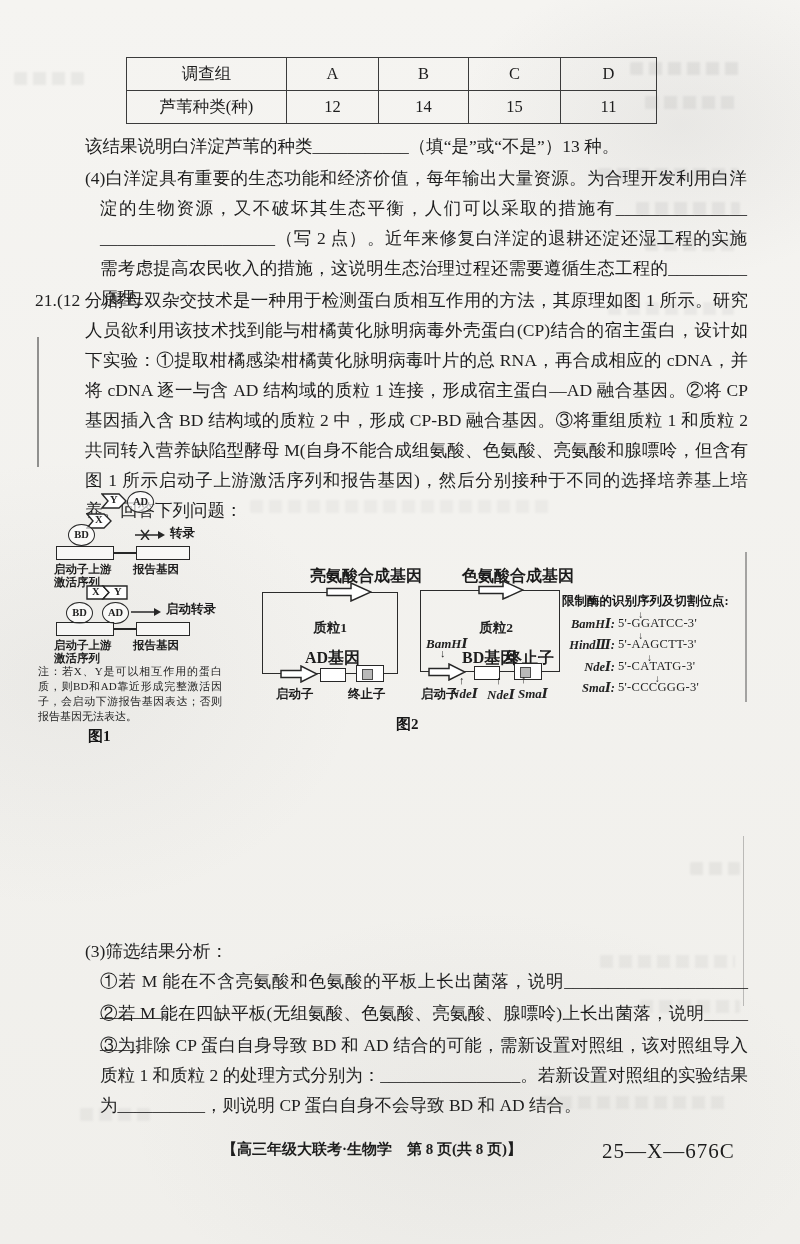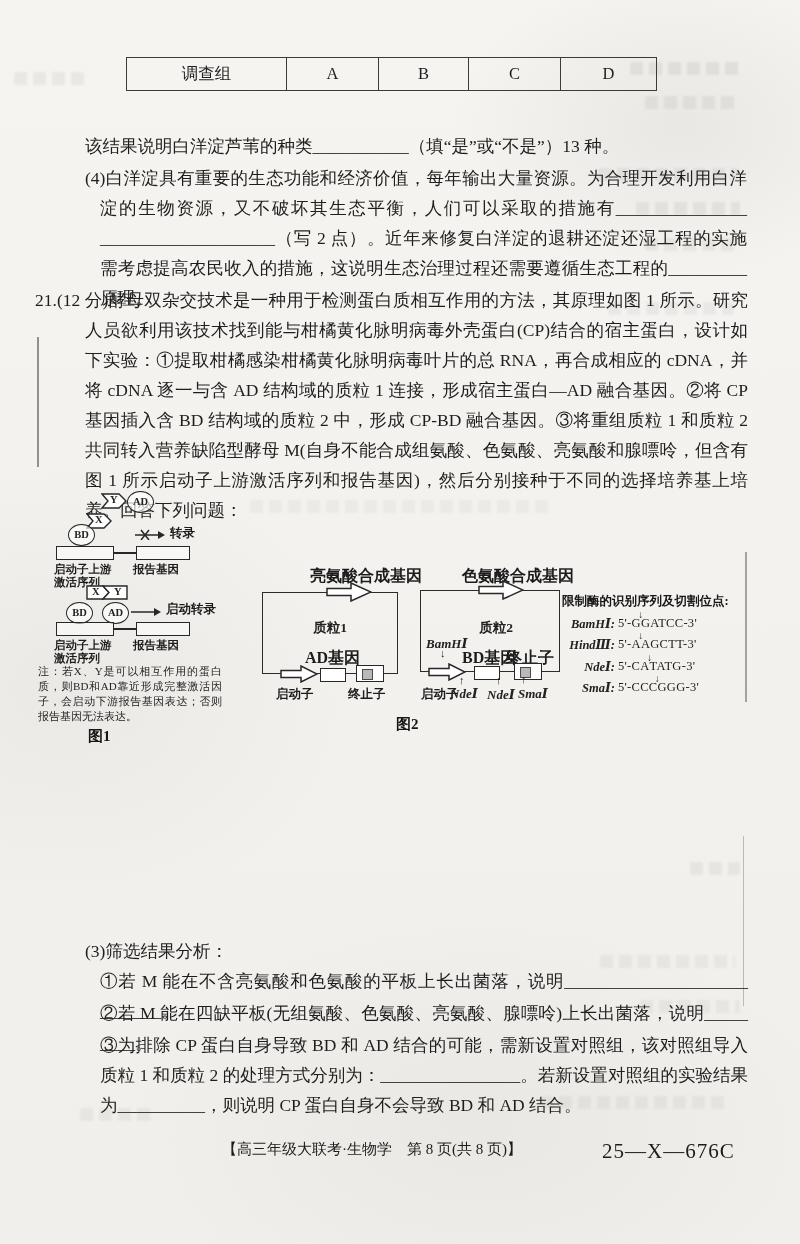--- a/index.html
+++ b/index.html
@@ -110,20 +110,27 @@
         <col style="width:96px">
     </colgroup>
     <tbody>
         <tr>
       <th>调查组</th>
       <th>A</th>
       <th>B</th>
       <th>C</th>
       <th>D</th>
     </tr>
+    <tr>
+      <td>芦苇种类(种)</td>
+      <td>12</td>
+      <td>14</td>
+      <td>15</td>
+      <td>11</td>
+    </tr>
   </tbody>
     </table>
 
   <div class="para" style="left:85px;top:131px;width:662px">该结果说明白洋淀芦苇的种类______​_____（填“是”或“不是”）13 种。</div>
   <div class="para" style="left:85px;top:163px;width:662px;padding-left:15px;text-indent:-15px">(4)白洋淀具有重要的生态功能和经济价值，每年输出大量资源。为合理开发利用白洋淀的生物资源，又不破坏其生态平衡，人们可以采取的措施有_____​_____​_____​_____​_____​_____​_____（写 2 点）。近年来修复白洋淀的退耕还淀还湿工程的实施需考虑提高农民收入的措施，这说明生态治理过程还需要遵循生态工程的_____​____原理。</div>
 
   <div class="para" style="left:35px;top:285px;width:713px;padding-left:50px;text-indent:-50px">21.(12 分)酵母双杂交技术是一种用于检测蛋白质相互作用的方法，其原理如图 1 所示。研究人员欲利用该技术找到能与柑橘黄化脉明病毒外壳蛋白(CP)结合的宿主蛋白，设计如下实验：①提取柑橘感染柑橘黄化脉明病毒叶片的总 RNA，再合成相应的 cDNA，并将 cDNA 逐一与含 AD 结构域的质粒 1 连接，形成宿主蛋白—AD 融合基因。②将 CP 基因插入含 BD 结构域的质粒 2 中，形成 CP-BD 融合基因。③将重组质粒 1 和质粒 2 共同转入营养缺陷型酵母 M(自身不能合成组氨酸、色氨酸、亮氨酸和腺嘌呤，但含有图 1 所示启动子上游激活序列和报告基因)，然后分别接种于不同的选择培养基上培养。回答下列问题：</div>
 
   <div class="figure">
 
@@ -238,16 +245,16 @@
     </div>
 
     <div class="figcap" style="left:396px;top:228px">图2</div>
   </div>
 
   <div class="para" style="left:85px;top:936px;width:662px">(3)筛选结果分析：</div>
   <div class="para" style="left:100px;top:998px;width:648px">②若 M 能在四缺平板(无组氨酸、色氨酸、亮氨酸、腺嘌呤)上长出菌落，说明_____​____。</div>
   <div class="para" style="left:100px;top:966px;width:648px">①若 M 能在不含亮氨酸和色氨酸的平板上长出菌落，说明_______​_______​_______​_______。</div>
   <div class="para" style="left:100px;top:1030px;width:648px">③为排除 CP 蛋白自身导致 BD 和 AD 结合的可能，需新设置对照组，该对照组导入质粒 1 和质粒 2 的处理方式分别为：________​________。若新设置对照组的实验结果为_____​_____，则说明 CP 蛋白自身不会导致 BD 和 AD 结合。</div>
 
-  <div class="footer" style="left:222px;top:1140px;font-weight:400">【高三年级大联考·生物学　第 8 页(共 8 页)】</div>
+  <div class="footer" style="left:222px;top:1140px;font-weight:700">【高三年级大联考·生物学　第 8 页(共 8 页)】</div>
   <div class="footer" style="left:602px;top:1139px;font-size:21px;letter-spacing:1px">25—X—676C</div>
 
 </div>
 
 </body></html>

